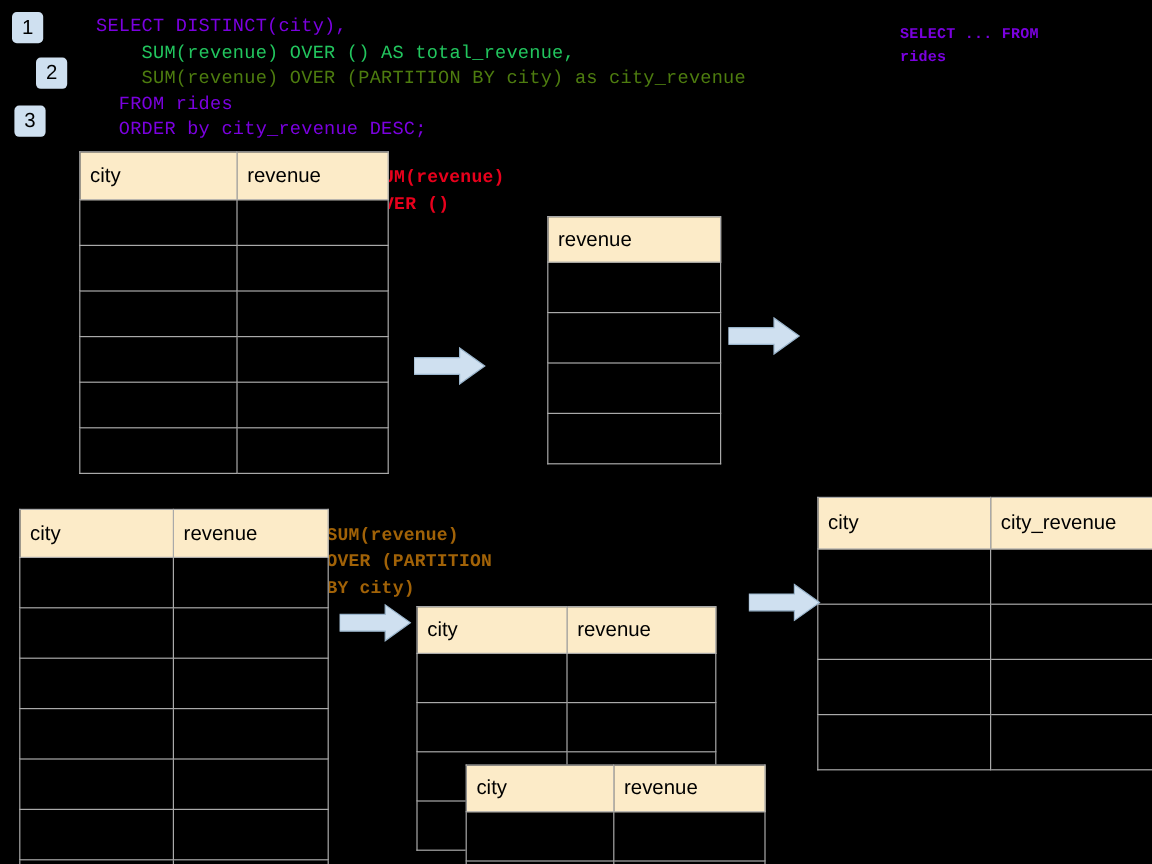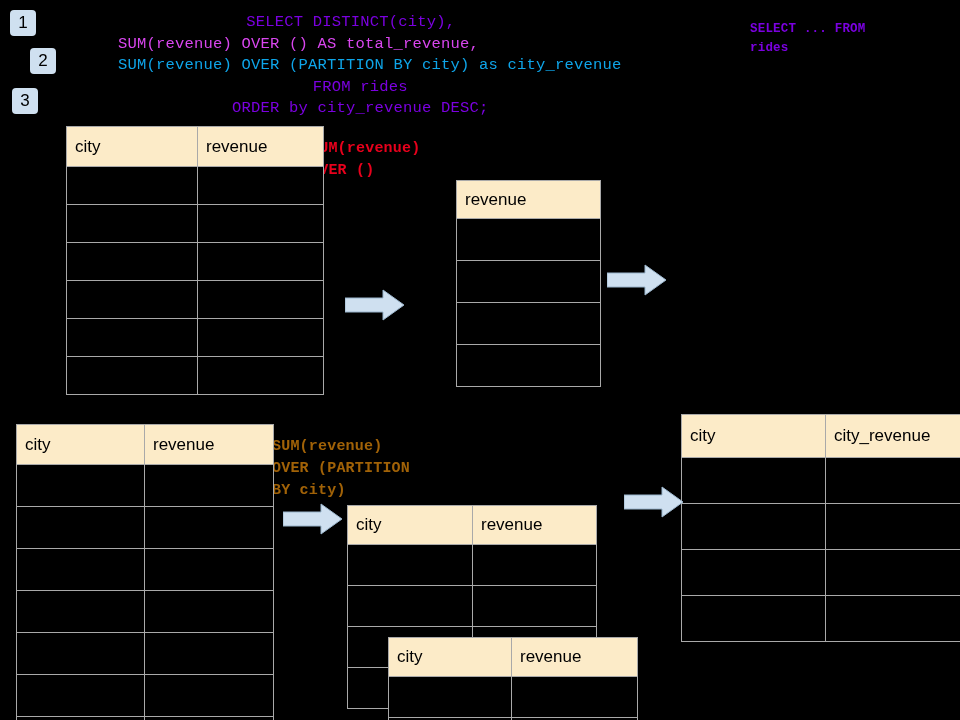--- a/index.html
+++ b/index.html
@@ -34,23 +34,23 @@
   
   .sql {
     position: absolute;
     font-family: "Liberation Mono", monospace;
     font-size: 15.5px;
     line-height: 21.5px;
     white-space: pre;
     letter-spacing: 0.2px;
   }
   .sql-line { white-space: pre; }
-  .c-purple { color: #7b00e0; text-align: center; }
-  .c-red    { color: #d946ef; }
-  .c-green  { color: #0ea5e9; }
+  .c-purple { color: #7b00e0; }
+  .c-red    { color: #22c55e; }
+  .c-green  { color: #4d7c0f; }
 
   
   .side-label {
     position: absolute;
     font-family: "Liberation Mono", monospace;
     font-size: 12.5px;
     line-height: 19px;
     color: #7b00e0;
     white-space: pre;
     font-weight: bold;

